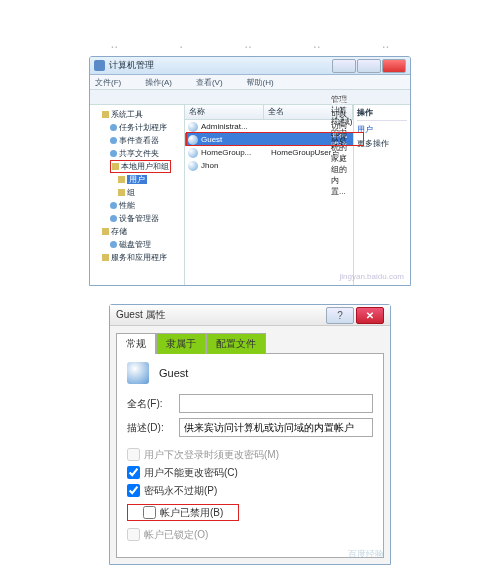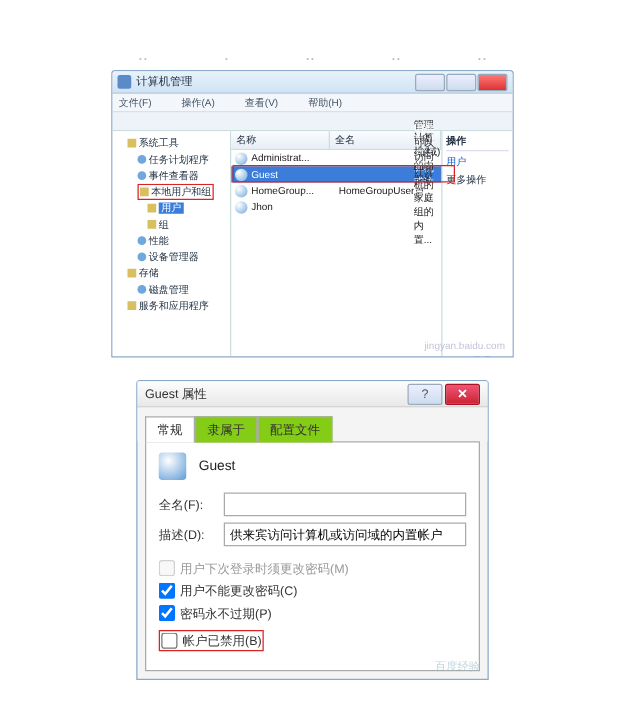--- a/index.html
+++ b/index.html
@@ -50,21 +50,21 @@
 .tabc{margin:0 6px 6px;background:#fff;border:1px solid #aaa;padding:8px 10px 12px}
 .usr{display:flex;align-items:center;gap:10px;margin-bottom:10px}
 .uico{width:22px;height:22px;background:radial-gradient(circle at 35% 30%,#fff,#5e9ad6);border-radius:3px}
 .frow{display:flex;align-items:center;margin:5px 0;font-size:10px;color:#333}
 .frow label{width:52px}
 .frow input[type=text]{flex:1;border:1px solid #aaa;height:17px;padding:0 4px;font-size:10px;font-family:inherit}
 .chks{margin-top:10px}
 .chk{display:flex;align-items:center;font-size:10px;color:#333;margin:3px 0;height:15px}
 .chk input{margin:0 4px 0 0}
 .chk.dis{color:#999}
-.chk.hl2{border:1px solid #d22;padding:0 1px;display:inline-flex}
+.chk.hl2{border:1px solid #d22;padding:0 15px;display:inline-flex}
 .pwm{position:absolute;right:6px;bottom:3px;font-size:9px;color:#9bc;opacity:.6}
 </style>
 </head>
 <body>
 
 <div class="page">
   <div class="dots">
       <span>..</span>
       <span>.</span>
       <span>..</span>
@@ -87,20 +87,21 @@
       <span>操作(A)</span>
       <span>查看(V)</span>
       <span>帮助(H)</span>
     </div>
     <div class="toolbar"></div>
     <div class="body">
       <div class="tree">
         <div class="n i1"><span class="di"></span><span>系统工具</span></div>
         <div class="n i2"><span class="bi"></span><span>任务计划程序</span></div>
         <div class="n i2"><span class="bi"></span><span>事件查看器</span></div>
+        <div class="n i2"><span class="bi"></span><span>共享文件夹</span></div>
         <div class="n i2"><span class="hl"><span class="di"></span><span>本地用户和组</span></span></div>
         <div class="n i2" style="padding-left:26px"><span class="di"></span><span style="background:#3b7dd8;color:#fff;padding:0 2px">用户</span></div>
         <div class="n i2" style="padding-left:26px"><span class="di"></span><span>组</span></div>
         <div class="n i2"><span class="bi"></span><span>性能</span></div>
         <div class="n i2"><span class="bi"></span><span>设备管理器</span></div>
         <div class="n i1"><span class="di"></span><span>存储</span></div>
         <div class="n i2"><span class="bi"></span><span>磁盘管理</span></div>
         <div class="n i1"><span class="di"></span><span>服务和应用程序</span></div>
       </div>
       <div class="mid" style="position:relative">
@@ -183,17 +184,21 @@
             <span>用户不能更改密码(C)</span>
           </div>
         <div class="chk">
             <input type="checkbox" checked="" style="">
             <span>密码永不过期(P)</span>
           </div>
         <div><span class="chk hl2">
               <input type="checkbox" style="">
               <span>帐户已禁用(B)</span>
             </span></div>
+        <div class="chk dis">
+            <input type="checkbox" disabled="" style="">
+            <span>帐户已锁定(O)</span>
+          </div>
       </div>
     </div>
     <div class="pwm">百度经验</div>
   </div>
 </div>
 
 </body></html>

